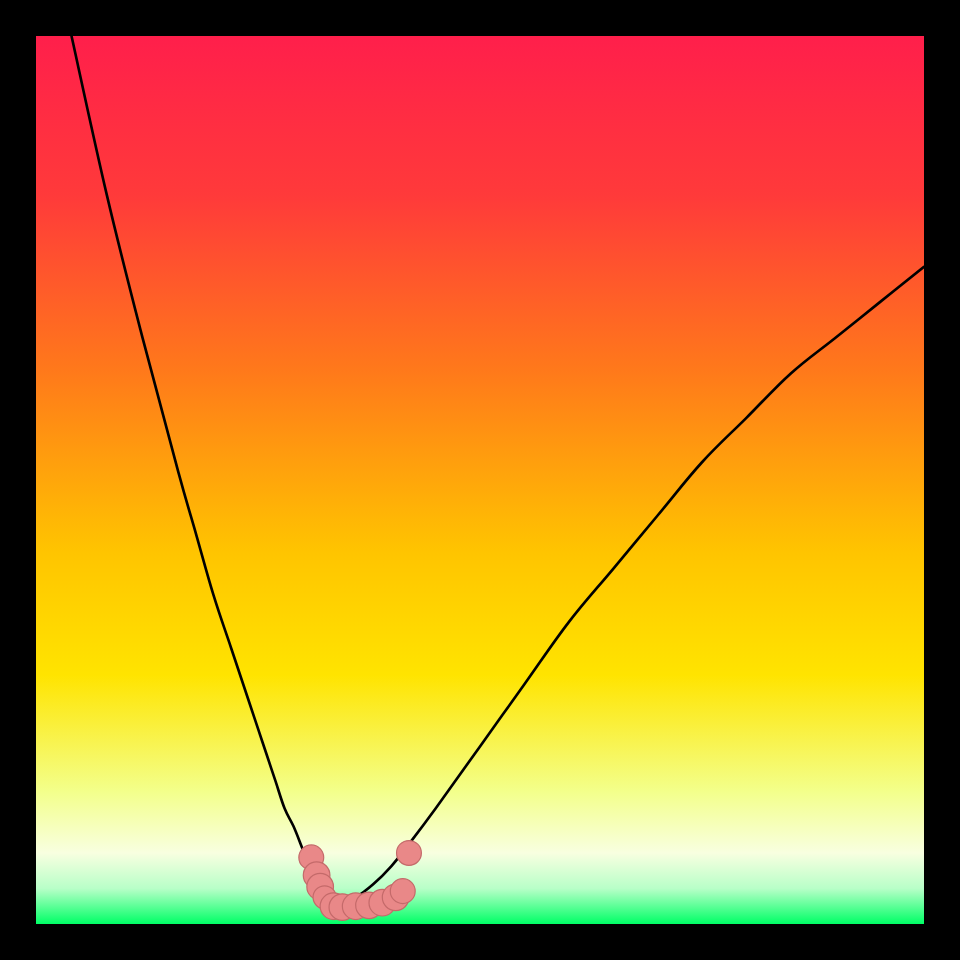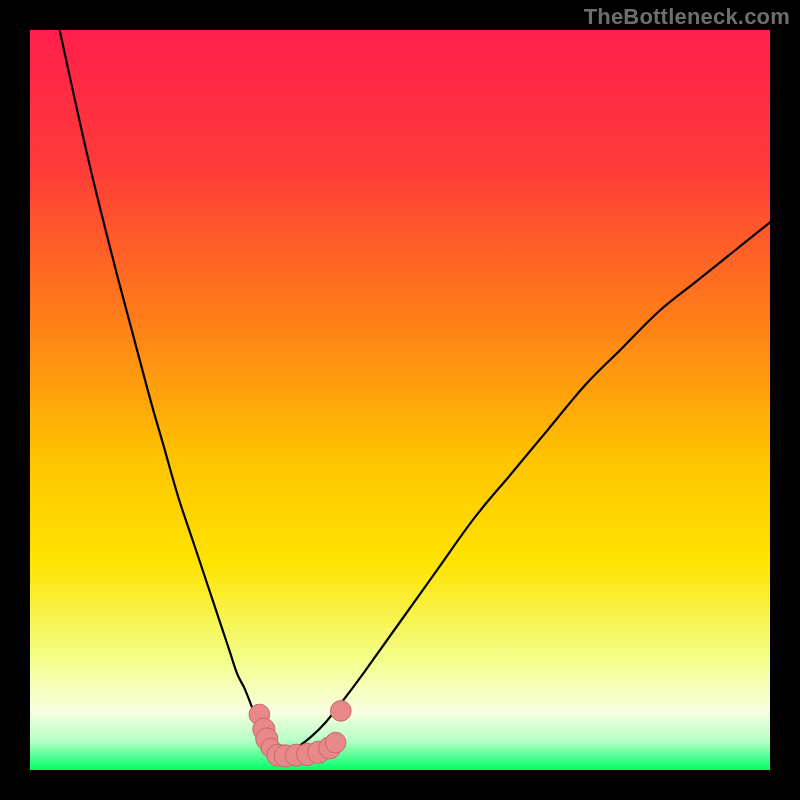--- a/index.html
+++ b/index.html
@@ -40,21 +40,20 @@
   .plot svg {
     position: absolute;
     left: 0;
     top: 0;
   }
 </style>
 </head>
 <body>
 
 <div class="frame">
-  <div class="watermark">TheBottleneck.com</div>
   <div class="plot">
     <svg id="chart-svg" width="740" height="740" viewBox="0 0 740 740" preserveAspectRatio="none">
         <defs>
           <linearGradient id="bg-grad" x1="0" y1="0" x2="0" y2="1">
             <stop offset="0%" stop-color="#ff1f4b"></stop>
             <stop offset="18%" stop-color="#ff3a3a"></stop>
             <stop offset="38%" stop-color="#ff7a1a"></stop>
             <stop offset="58%" stop-color="#ffc400"></stop>
             <stop offset="72%" stop-color="#ffe400"></stop>
             <stop offset="85%" stop-color="#f3ff8a"></stop>

